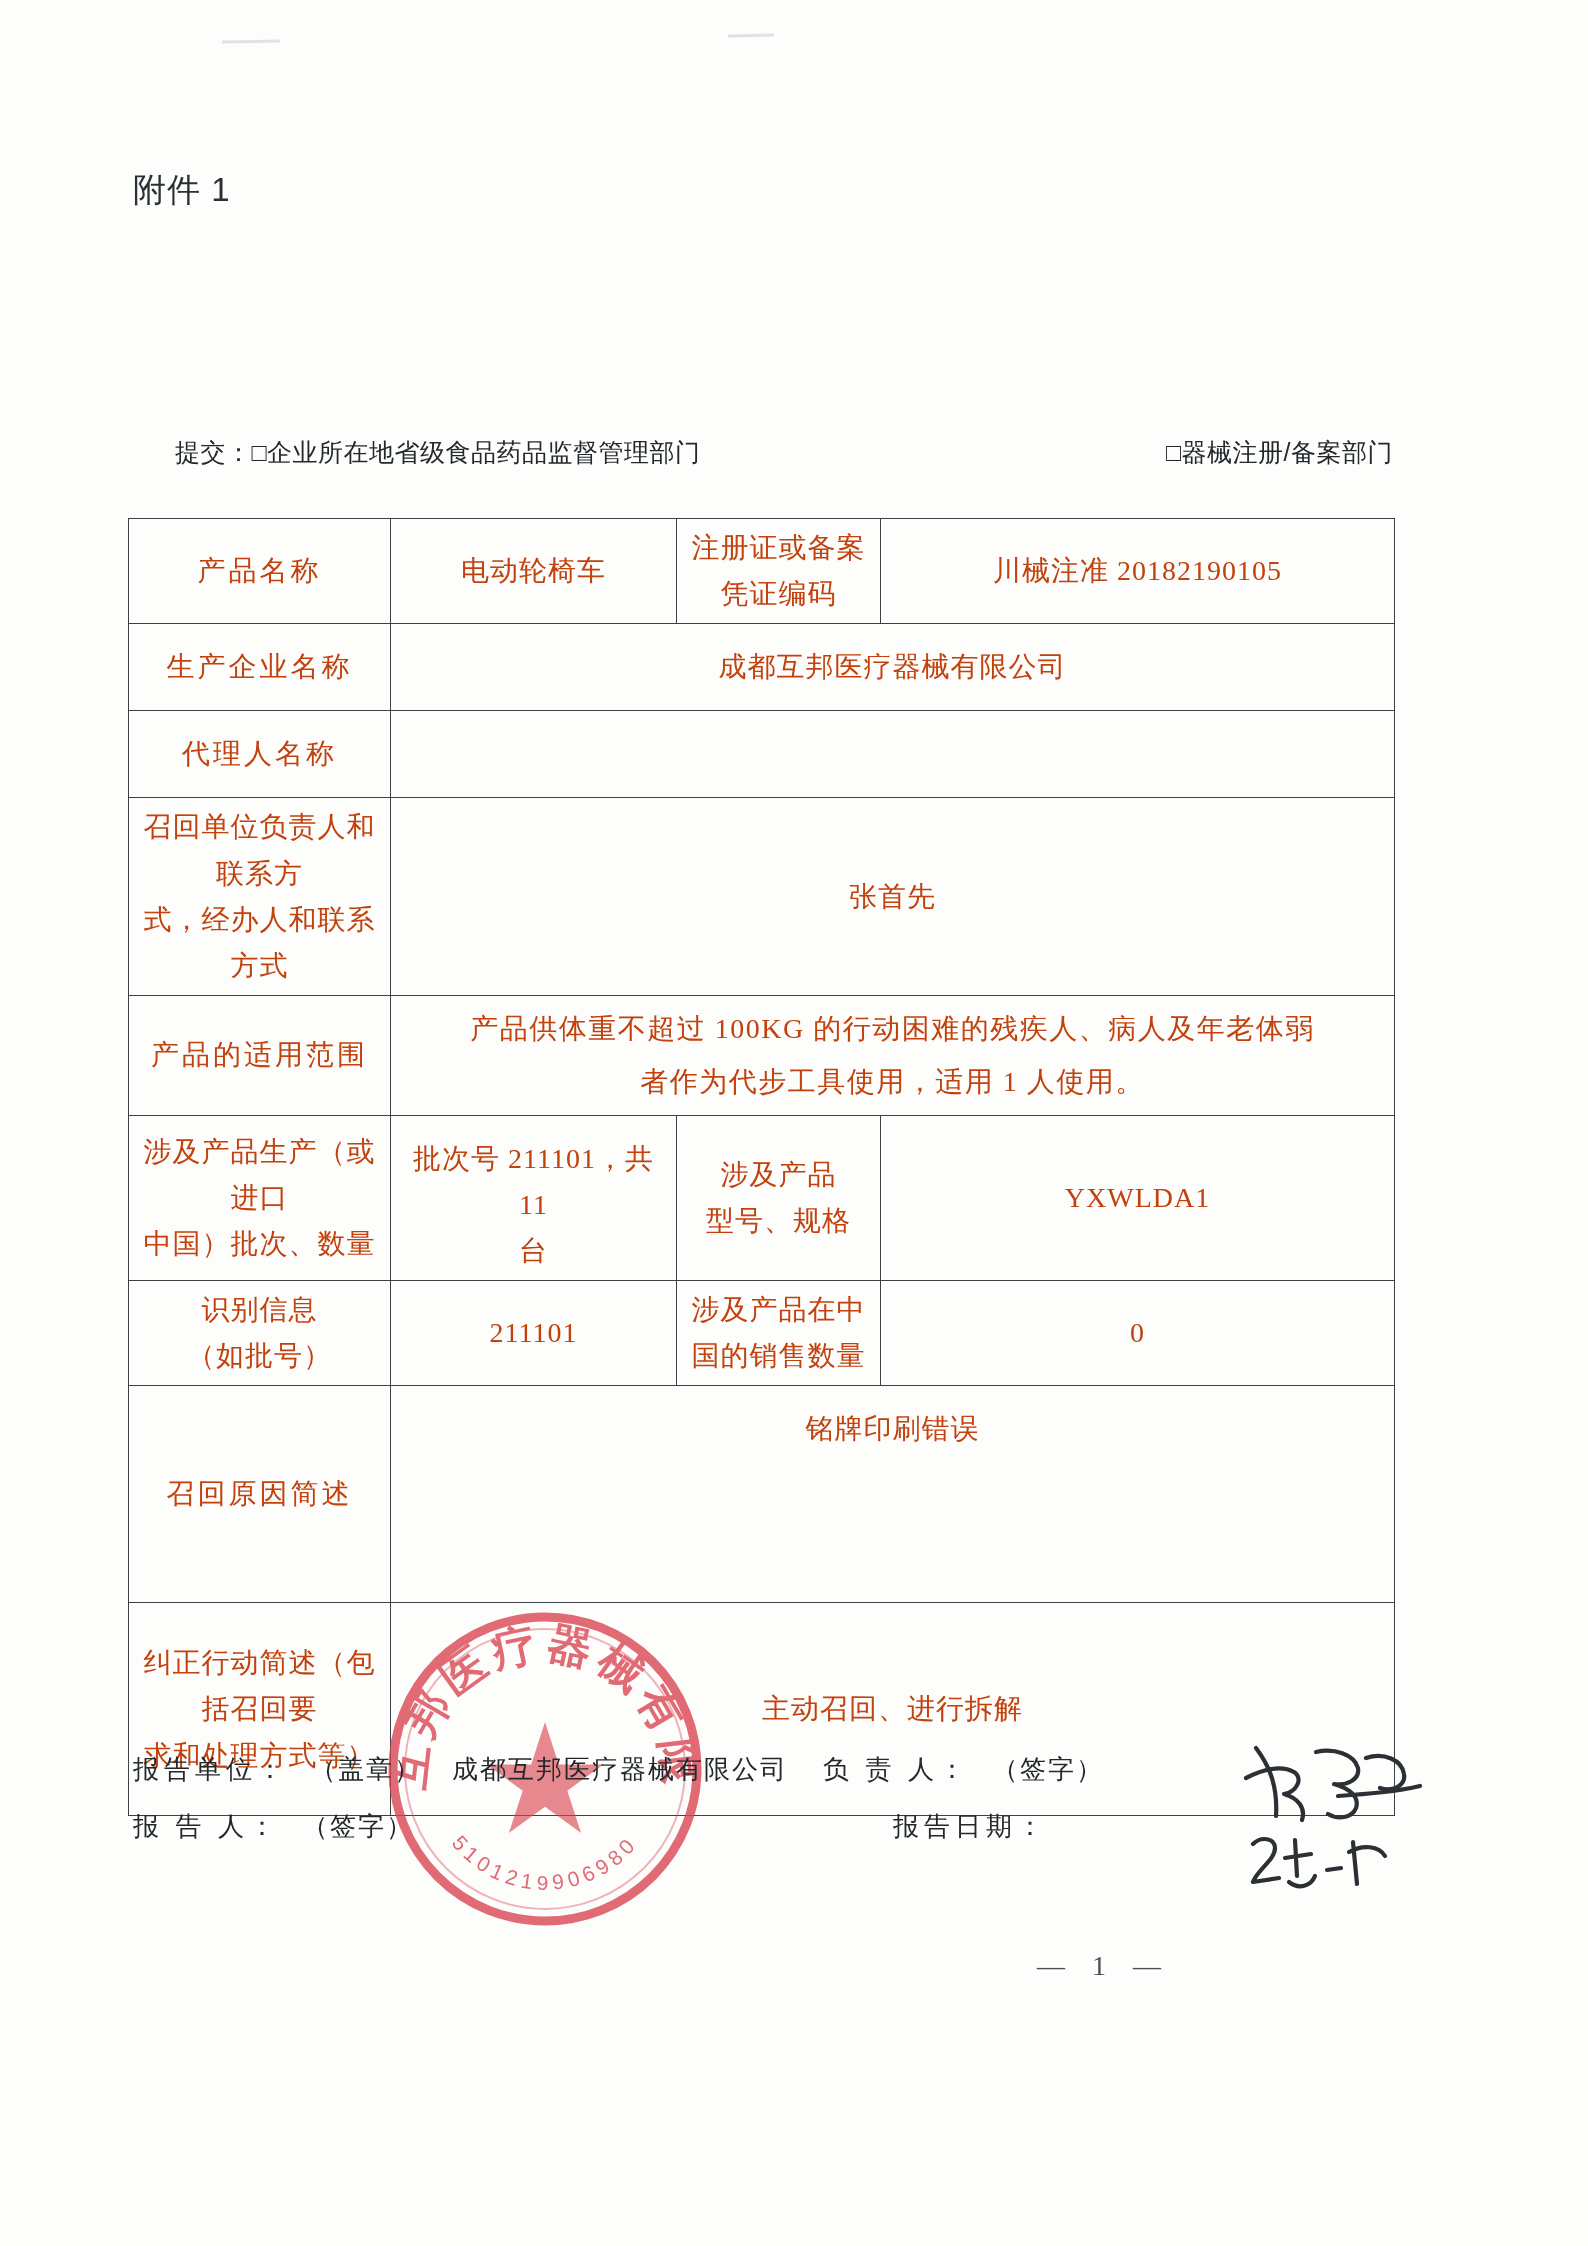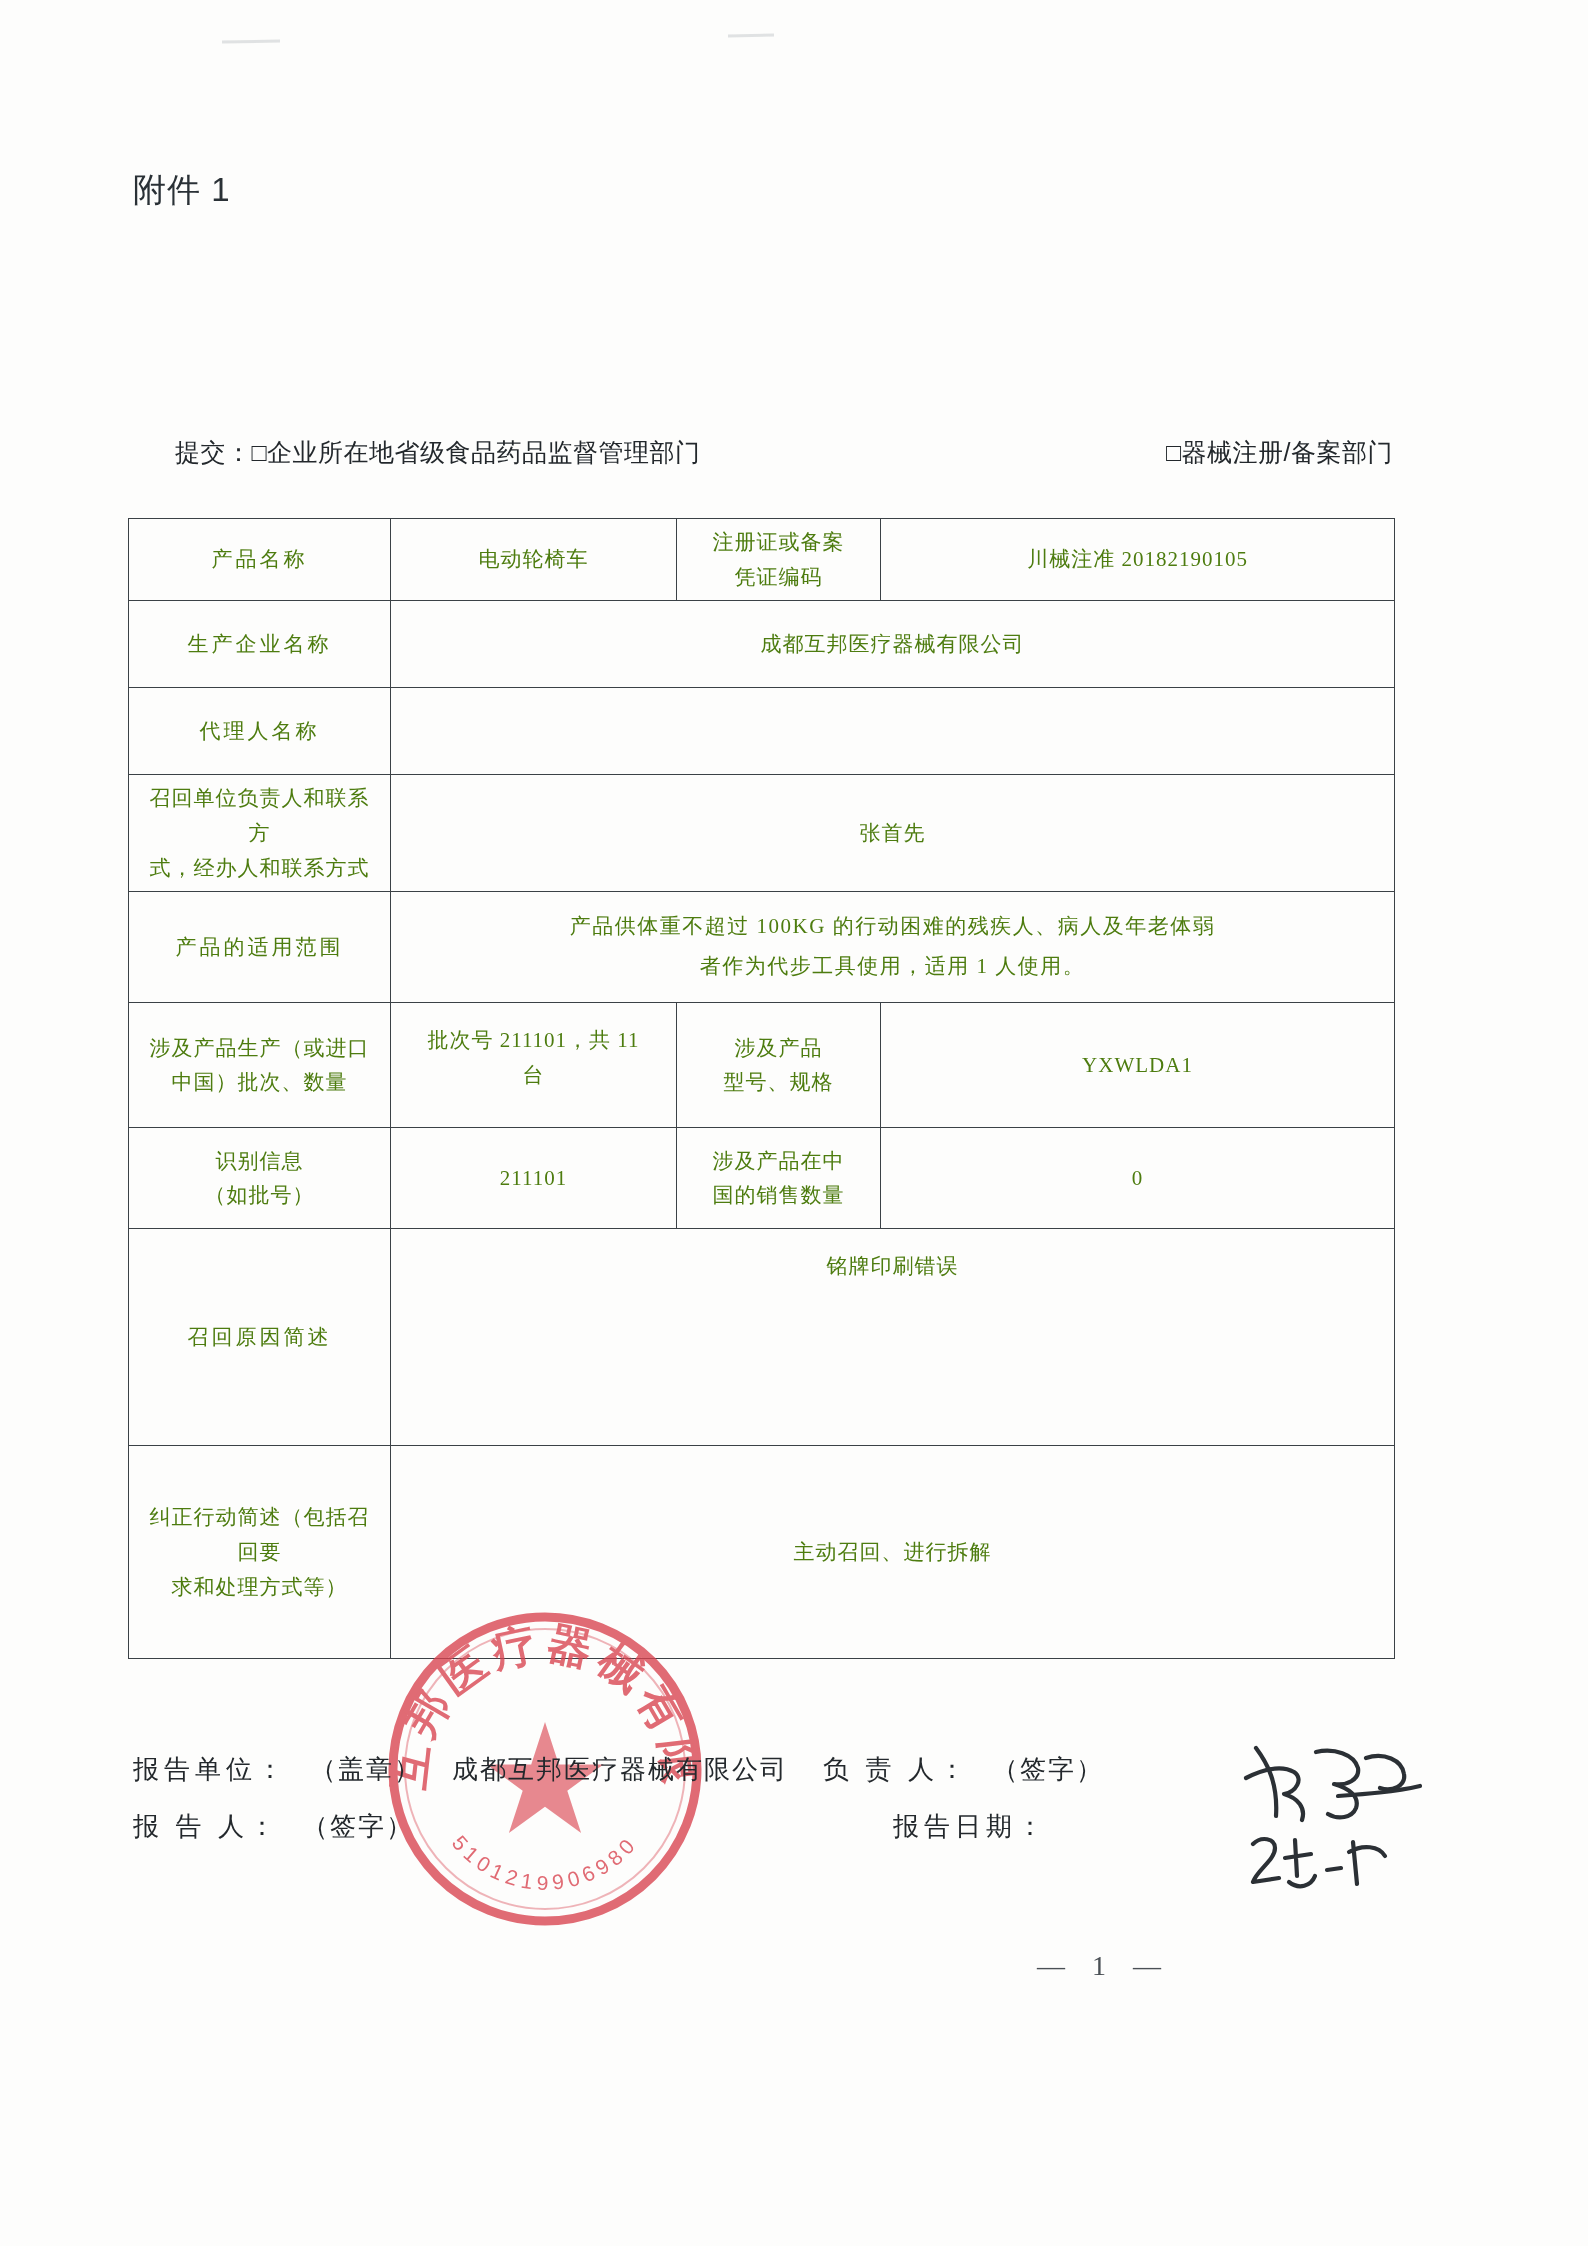--- a/index.html
+++ b/index.html
@@ -41,21 +41,21 @@
   }
   .submit-left, .submit-right { white-space:nowrap;margin-left:42px; }
 
   
   .tbl {
     position:absolute; left:128px; top:518px;
     width:1266px;
     border-collapse:collapse;
     table-layout:fixed;
     font-family:"Liberation Serif", "DejaVu Serif", serif;
-    font-size:21px; color:#4d7c0f;
+    font-size:28px; color:#c2410c;
   }
   .tbl td {
     border:1.5px solid #3b4146;
     text-align:center;
     vertical-align:middle;
     padding:6px 10px;
     line-height:1.65;
     letter-spacing:1px;
   }
   .tbl td.lbl { letter-spacing:3px; }

